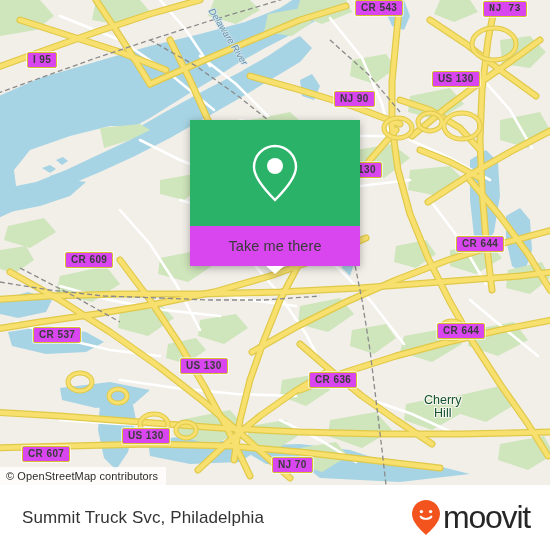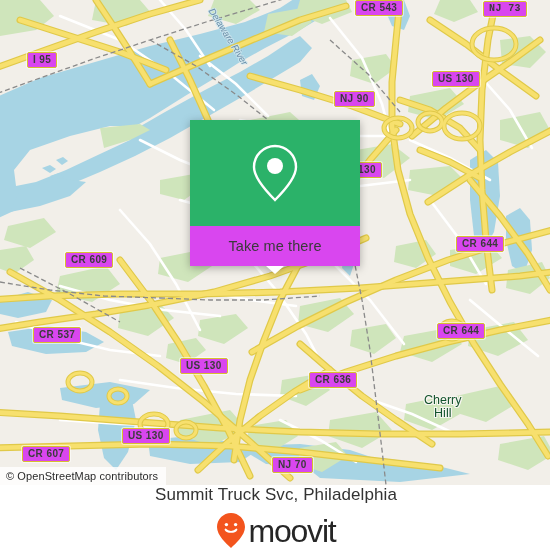--- a/index.html
+++ b/index.html
@@ -149,31 +149,30 @@
     left: 0;
     bottom: 0;
     width: 550px;
     height: 65px;
     background: #ffffff;
     display: flex;
     align-items: center;
     justify-content: space-between;
     padding: 0 20px 0 22px;
     box-sizing: border-box;
-    flex-direction: column;
   }
   #footer-title {
     font-size: 17px;
     color: #333333;
     font-family: "Liberation Sans", sans-serif;
     letter-spacing: 0.1px;
   }
   #brand {
     display: flex;
-    align-items: flex-end;
+    align-items: center;
     gap: 2px;
   }
   #brand-word {
     font-size: 32px;
     color: #262626;
     font-family: "Liberation Sans", sans-serif;
     letter-spacing: -1.2px;
     font-weight: normal;
   }
 </style>

